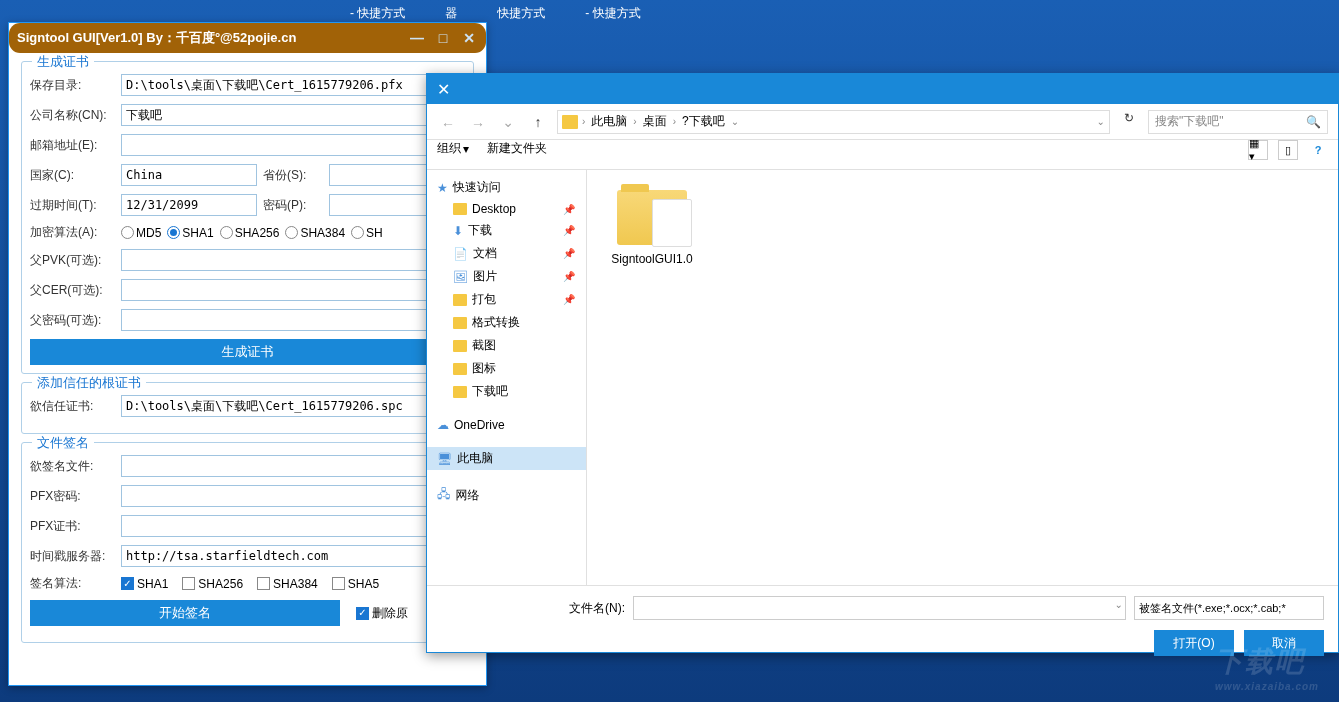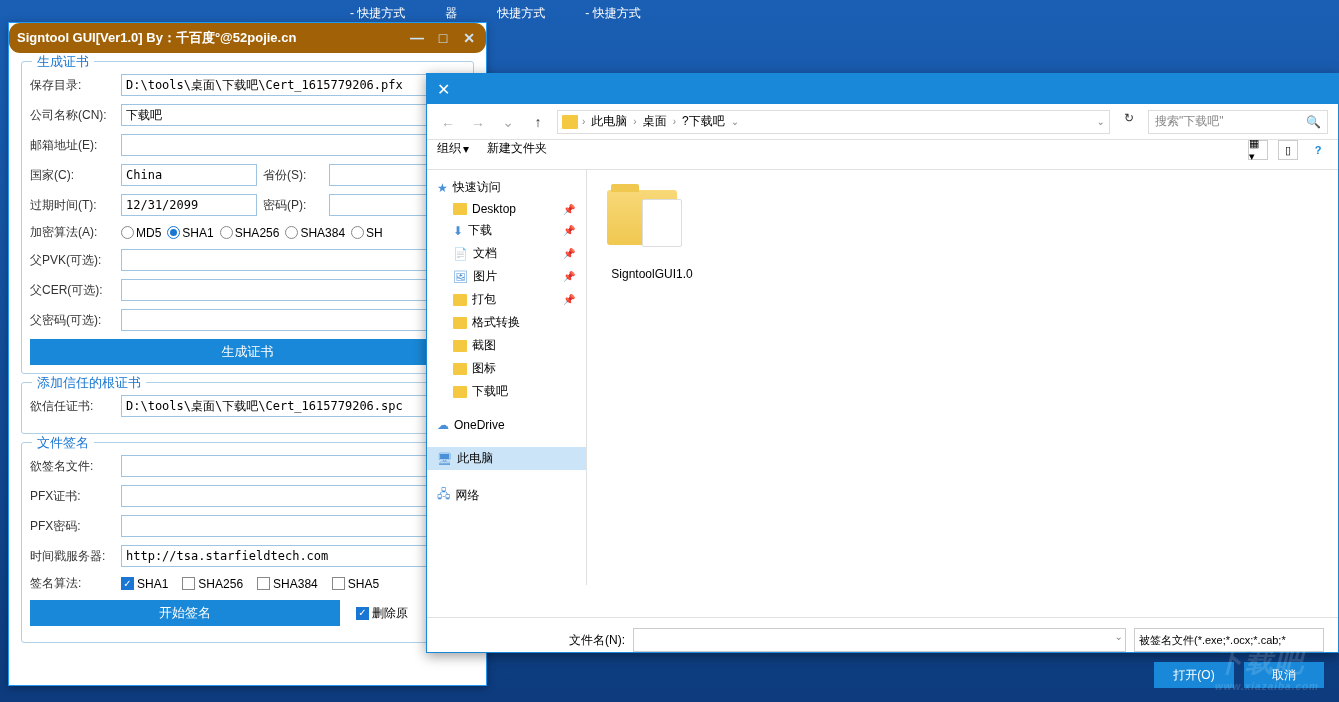--- a/index.html
+++ b/index.html
@@ -73,27 +73,27 @@
 .sidebar-pin { margin-left: auto; color: #888; font-size: 10px; }
 
 .icon-star { color: #4a90d9; }
 .icon-folder { width: 14px; height: 12px; background: #f5c842; display: inline-block; border-radius: 1px; }
 .icon-download { color: #4a90d9; }
 .icon-onedrive { color: #4a90d9; }
 .icon-pc { color: #4a90d9; }
 .icon-network { color: #4a90d9; }
 
 .fd-content { flex: 1; padding: 15px; display: flex; align-items: flex-start; gap: 20px; }
-.file-item { display: flex; flex-direction: column; gap: 22px; cursor: pointer; padding: 5px; width: 100px; }
+.file-item { display: flex; flex-direction: column; align-items: center; gap: 7px; cursor: pointer; padding: 5px; width: 100px; }
 .folder-icon-large { width: 70px; height: 55px; background: linear-gradient(180deg, #f8d878 0%, #f0c850 100%); border-radius: 3px; position: relative; }
 .folder-icon-large::before { content: ""; position: absolute; top: -6px; left: 4px; width: 28px; height: 8px; background: #f0c850; border-radius: 2px 2px 0 0; }
 .folder-icon-large .doc-overlay { position: absolute; right: -5px; bottom: -2px; width: 40px; height: 48px; background: #fff; border: 1px solid #ddd; border-radius: 2px; }
 .file-label { font-size: 12px; text-align: center; }
 
-.fd-bottom { border-top: 1px solid #e0e0e0; padding: 10px 14px; display: flex; flex-direction: column; gap: 10px; margin-top: 32px; }
+.fd-bottom { border-top: 1px solid #e0e0e0; padding: 10px 14px; display: flex; flex-direction: column; gap: 10px; }
 .fd-filename-row { display: flex; align-items: center; gap: 8px; font-size: 12px; }
 .fd-filename-label { }
 .fd-filename-input { flex: 1; height: 24px; border: 1px solid #ccc; padding: 0 4px; position: relative; }
 .fd-filename-dropdown { position: absolute; right: 2px; top: 2px; color: #888; font-size: 10px; }
 .fd-filter { width: 190px; height: 24px; border: 1px solid #ccc; padding: 0 4px; font-size: 11px; display: flex; align-items: center; overflow: hidden; white-space: nowrap; }
 .fd-buttons { display: flex; justify-content: flex-end; gap: 10px; }
 .fd-btn { width: 80px; height: 26px; background: #1988d8; color: #fff; border: none; cursor: pointer; font-size: 12px; }
 
 
 .watermark { position: absolute; bottom: 10px; right: 20px; color: rgba(255,255,255,0.15); font-size: 28px; font-weight: bold; font-style: italic; letter-spacing: 2px; }
@@ -194,25 +194,25 @@
       </div>
     </div>
 
     <div class="fieldset">
       <div class="fieldset-legend">文件签名</div>
       <div class="form-row">
         <span class="form-label">欲签名文件:</span>
         <input class="form-input" value="" style="">
       </div>
       <div class="form-row">
+        <span class="form-label">PFX密码:</span>
+        <input class="form-input" value="" style="">
+      </div>
+      <div class="form-row">
         <span class="form-label">PFX证书:</span>
-        <input class="form-input" value="" style="">
-      </div>
-      <div class="form-row">
-        <span class="form-label">PFX密码:</span>
         <input class="form-input" value="" style="">
       </div>
       <div class="form-row">
         <span class="form-label">时间戳服务器:</span>
         <input class="form-input" value="http://tsa.starfieldtech.com" style="">
       </div>
       <div class="form-row">
         <span class="form-label">签名算法:</span>
         <div class="checkbox-group">
           <label class="checkbox-item">

